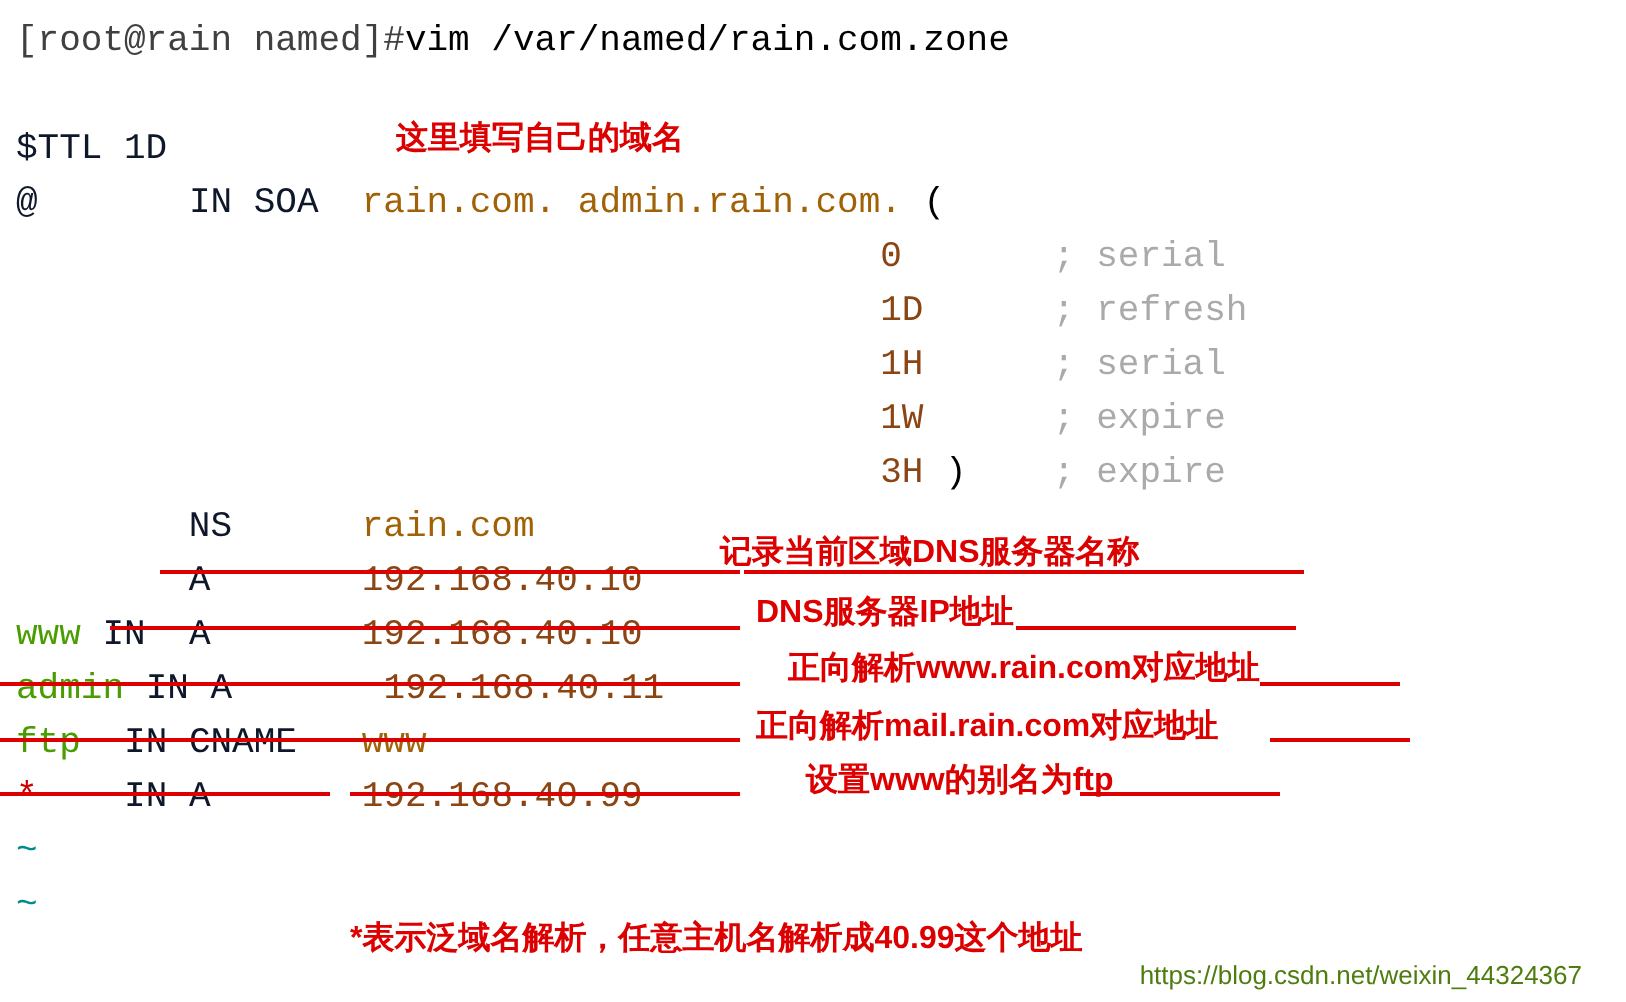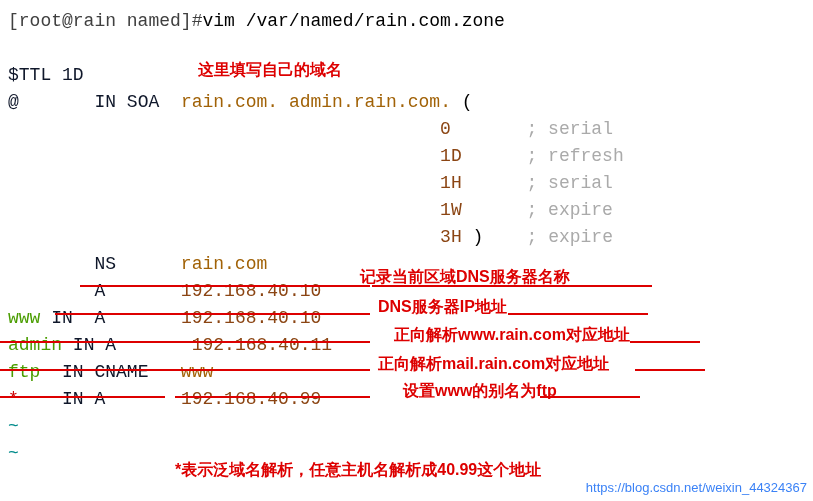--- a/index.html
+++ b/index.html
@@ -31,23 +31,23 @@
       font-family: "Microsoft YaHei", "PingFang SC", "SimHei", sans-serif;
       font-size: 16px;
     }
     .underline {
       position: absolute;
       border-bottom: 2px solid #d00;
       height: 0;
     }
     .watermark {
       position: absolute;
-      right: 6px;
+      right: 22px;
       bottom: 4px;
-      color: #3b82f6;
+      color: #4d7c0f;
       font-size: 13px;
       font-family: Arial, sans-serif;
     }
     pre { margin: 0; font-family: inherit; }
     .line { white-space: pre; }
   </style>
 </head>
 <body>
 
 <pre><span class="line"><span class="prompt">[root@rain named]#</span><span>vim /var/named/rain.com.zone</span></span>

